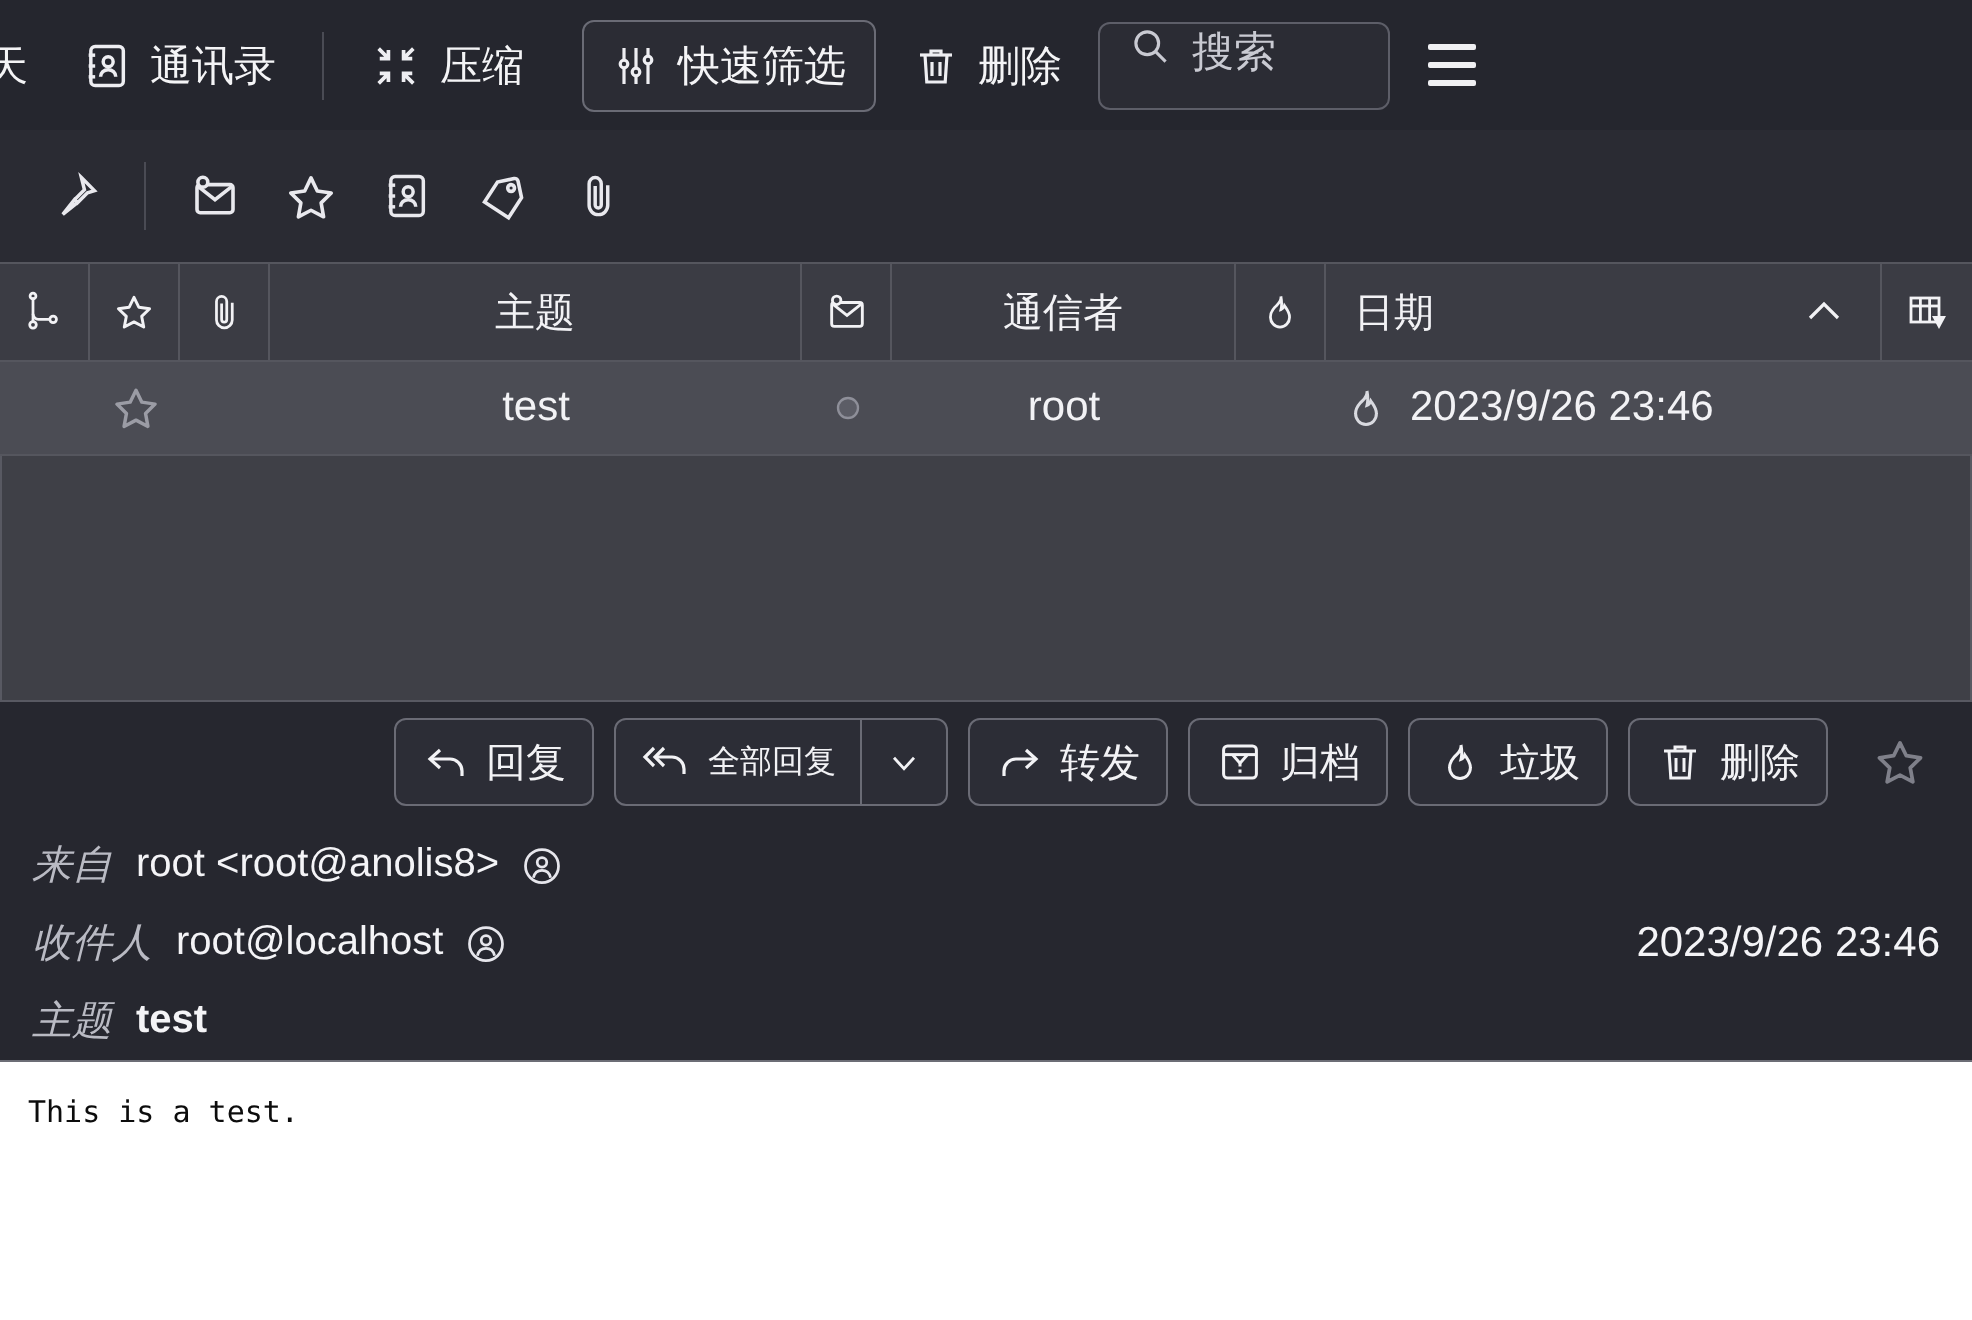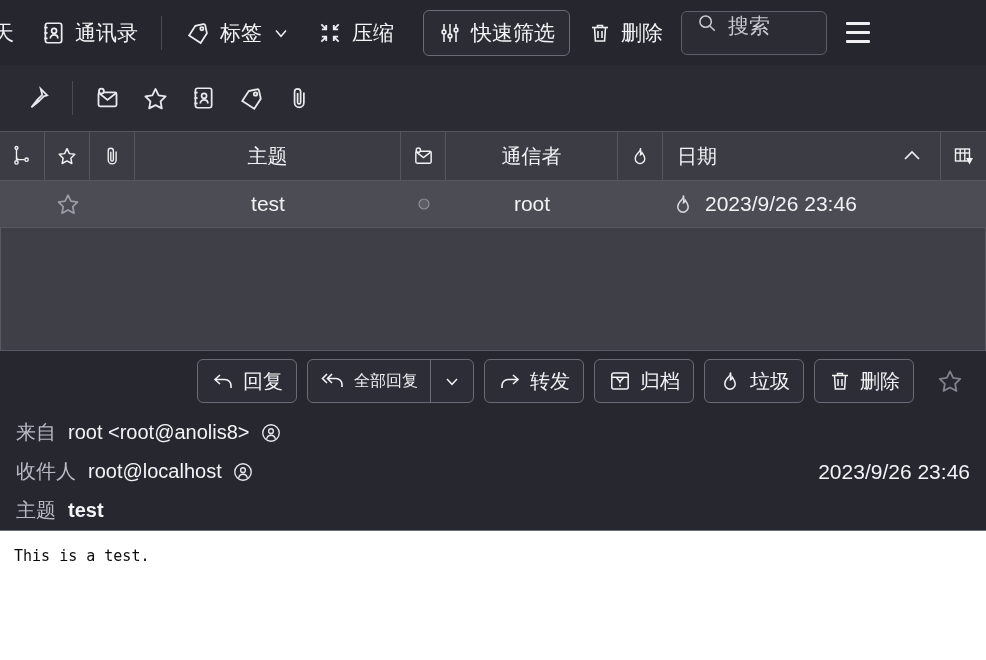--- a/index.html
+++ b/index.html
@@ -297,20 +297,21 @@
   .hdr-row {
     display: flex;
     align-items: center;
     height: 39px;
     font-size: 20px;
   }
   .hdr-label {
     color: #b9bac3;
     margin-right: 12px;
     white-space: nowrap;
+    font-style: italic;
   }
   .hdr-value {
     color: #f4f4f7;
     white-space: nowrap;
   }
   .hdr-value.bold { font-weight: bold; }
   .hdr-date {
     margin-left: auto;
     font-size: 21px;
     color: #f4f4f7;
@@ -354,34 +355,20 @@
             <line x1="4" y1="17" x2="7" y2="17"></line>
           <circle cx="13" cy="10" r="2.3"></circle>
           <path d="M9.5 17c0-2 1.6-3.3 3.5-3.3S16.5 15 16.5 17"></path>
         </svg>
       </span>
       <span>通讯录</span>
     </div>
 
     <div class="vsep"></div>
 
-    <div class="tab-item">
-      <span>
-        <svg width="26" height="26" viewBox="0 0 24 24" fill="none" stroke="#eeeef2" stroke-width="1.6">
-          <path d="M3.5 12.5 11 5h7.5a1.5 1.5 0 0 1 1.5 1.5V14l-7.5 7.5z" transform="rotate(-12 12 12)"></path>
-          <circle cx="15.6" cy="8" r="1.5"></circle>
-        </svg>
-      </span>
-      <span>标签</span>
-      <span>
-        <svg width="20" height="20" viewBox="0 0 24 24" fill="none" stroke="#eeeef2" stroke-width="1.8">
-          <polyline points="6,9 12,16 18,9"></polyline>
-        </svg>
-      </span>
-    </div>
 
     <div class="tab-item">
       <span>
         <svg width="26" height="26" viewBox="0 0 24 24" fill="none" stroke="#eeeef2" stroke-width="1.7">
           <path d="M4 4l4.5 4.5M8.5 4.6v4h-4"></path>
           <path d="M20 4l-4.5 4.5M15.5 4.6v4h4"></path>
           <path d="M4 20l4.5-4.5M8.5 19.4v-4h-4"></path>
           <path d="M20 20l-4.5-4.5M15.5 19.4v-4h4"></path>
         </svg>
       </span>

